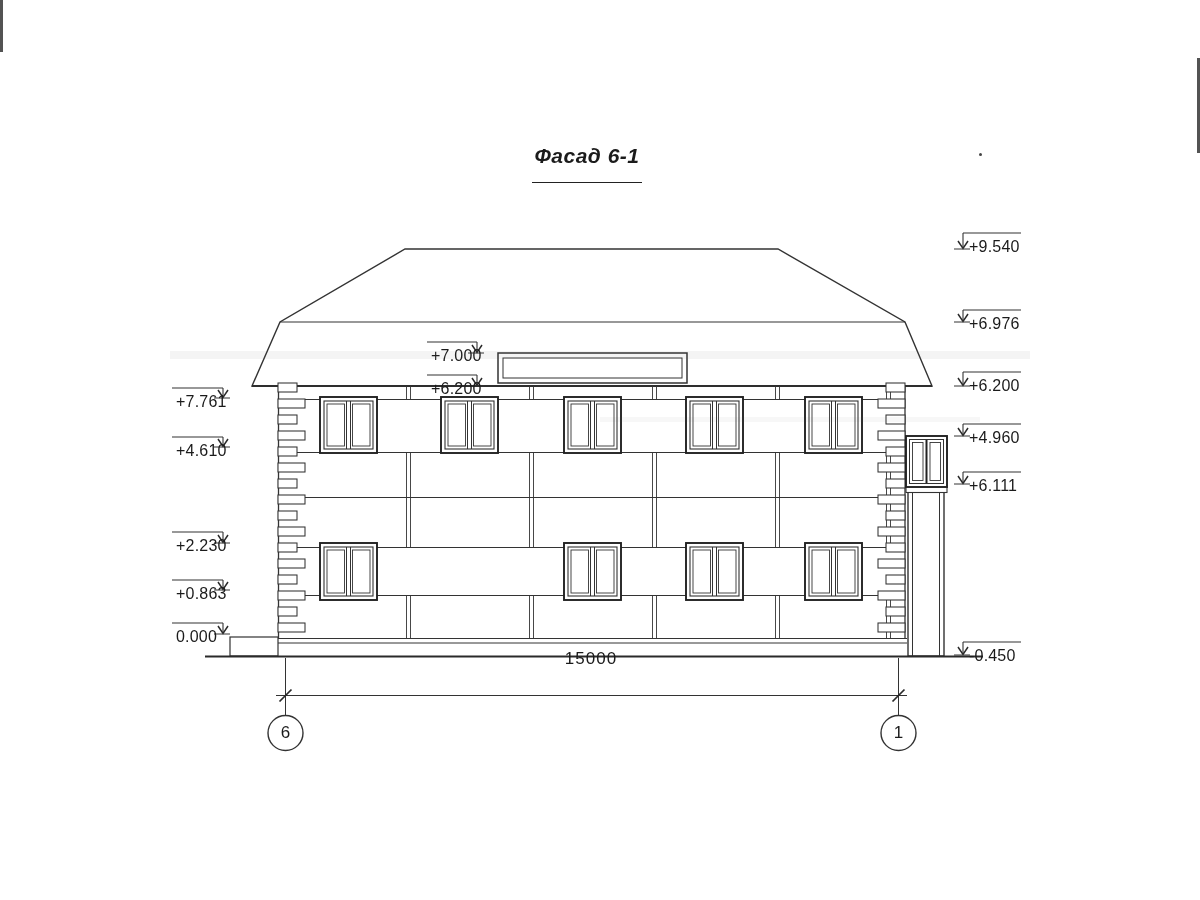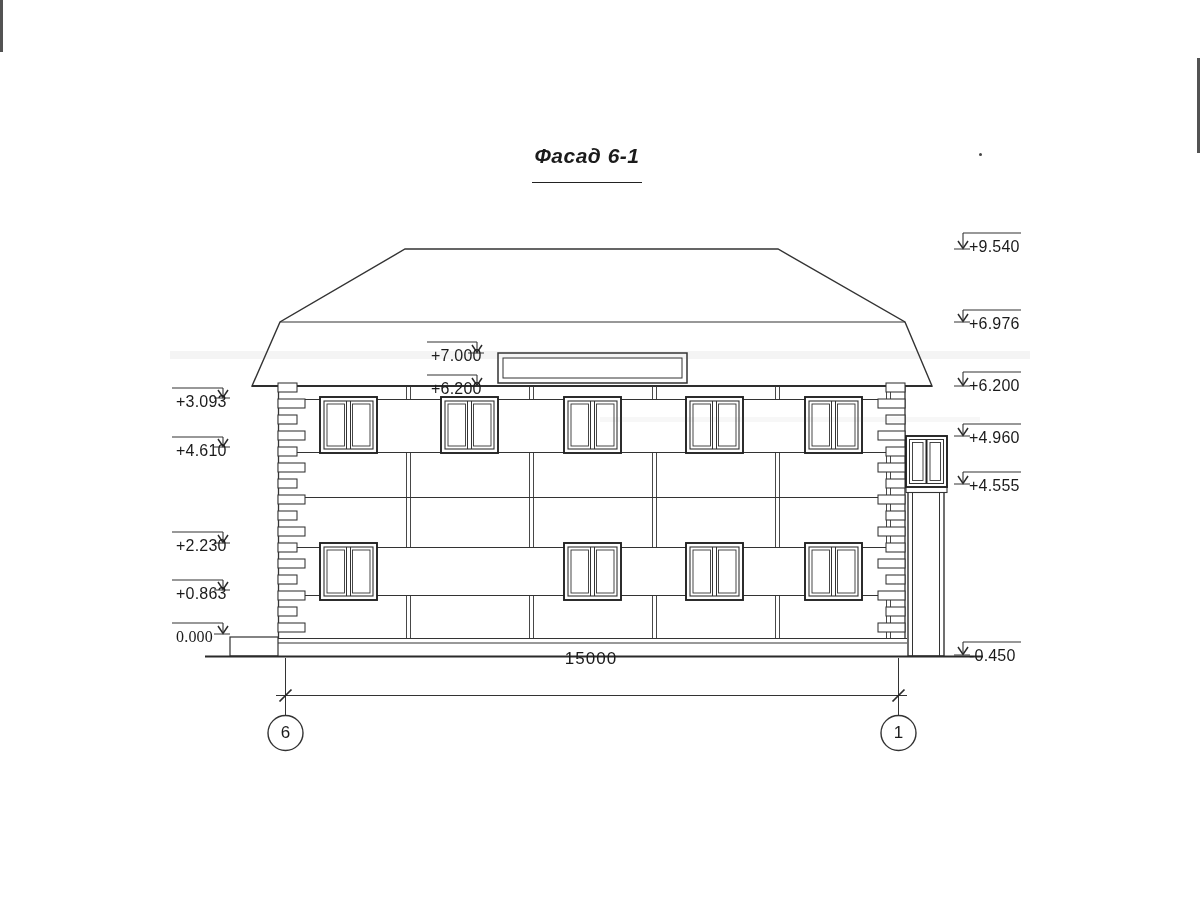--- a/index.html
+++ b/index.html
@@ -296,27 +296,27 @@
     </g>
   </svg>
 
   <div class="label title" style="left:532px;top:143px;width:110px;">Фасад 6-1</div>
 
   <div id="labels">
       <div class="label mark-label" style="left: 969px; top: 214px;">+9.540</div>
       <div class="label mark-label" style="left: 969px; top: 291px;">+6.976</div>
       <div class="label mark-label" style="left: 969px; top: 353px;">+6.200</div>
       <div class="label mark-label" style="left: 969px; top: 405px;">+4.960</div>
-      <div class="label mark-label" style="left: 969px; top: 453px;">+4.555</div>
+      <div class="label mark-label" style="left: 969px; top: 453px;">+6.111</div>
       <div class="label mark-label" style="left: 969px; top: 623px;">-0.450</div>
-      <div class="label mark-label" style="left: 176px; top: 369px;">+3.093</div>
+      <div class="label mark-label" style="left: 176px; top: 369px;">+7.761</div>
       <div class="label mark-label" style="left: 176px; top: 418px;">+4.610</div>
       <div class="label mark-label" style="left: 176px; top: 513px;">+2.230</div>
       <div class="label mark-label" style="left: 176px; top: 561px;">+0.863</div>
-      <div class="label mark-label" style="left: 176px; top: 604px; font-family: Liberation Serif, serif;">0.000</div>
+      <div class="label mark-label" style="left: 176px; top: 604px;">0.000</div>
       <div class="label mark-label" style="left: 431px; top: 323px;">+7.000</div>
       <div class="label mark-label" style="left: 431px; top: 356px;">+6.200</div>
     </div>
 
   <div class="label dim-label" style="left:541px;top:650px;width:100px;">15000</div>
 
   <div class="label axis-label" style="left:265px;top:722px;width:41px;">6</div>
   <div class="label axis-label" style="left:878px;top:722px;width:41px;">1</div>
 
   <div class="streak" style="left:170px;top:351px;width:860px;height:8px;"></div>

